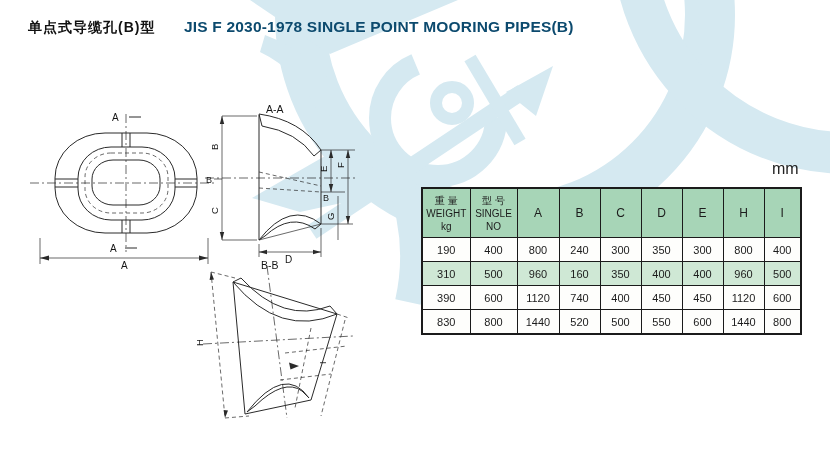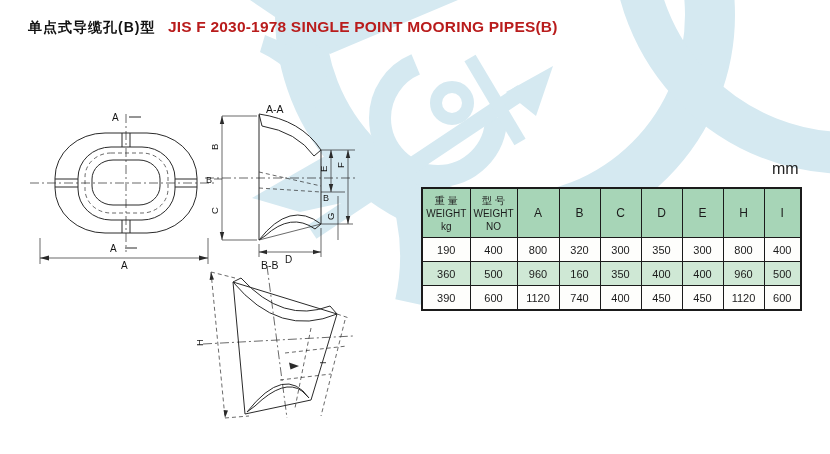--- a/index.html
+++ b/index.html
@@ -12,21 +12,21 @@
     color:var(--ink,#1f1f1f);
   }
   .stage{position:absolute;inset:0;width:830px;height:454px;}
 
   
   .watermark{position:absolute;left:0;top:0;z-index:0;pointer-events:none;}
 
   
   .title-row{position:absolute;left:28px;top:18px;z-index:2;white-space:nowrap;}
   .title-zh{font-size:14px;font-weight:bold;letter-spacing:1px;color:#111;}
-  .title-en{font-size:15.5px;font-weight:600;margin-left:8px;color:#b91c1c;letter-spacing:.2px;}
+  .title-en{font-size:15.5px;font-weight:600;margin-left:24px;color:#0c4a6e;letter-spacing:.2px;}
 
   
   .drawing{position:absolute;z-index:1;}
   .plan{left:30px;top:100px;}
   .aa{left:205px;top:100px;}
   .bb{left:195px;top:258px;}
   svg text{font-family:"Liberation Sans",sans-serif;fill:#151515;}
   .ln{stroke:#2a2a2a;stroke-width:1;fill:none;}
   .ln-thin{stroke:#2a2a2a;stroke-width:.7;fill:none;}
   .dsh{stroke-dasharray:4 3;}
@@ -219,61 +219,72 @@
     </colgroup>
     <thead>
       <tr>
         <th>
           <span class="h-small">重 量</span>
           <span class="h-small">WEIGHT</span>
           <span class="h-small">kg</span>
         </th>
         <th>
           <span class="h-small">型 号</span>
-          <span class="h-small">WEIGHT NO</span>
+          <span class="h-small">SINGLE NO</span>
         </th>
         <th>A</th>
         <th>B</th>
         <th>C</th>
         <th>D</th>
         <th>E</th>
         <th>H</th>
         <th>I</th>
       </tr>
     </thead>
     <tbody>
         <tr>
           <td>190</td>
           <td>400</td>
           <td>800</td>
-          <td>320</td>
+          <td>240</td>
           <td>300</td>
           <td>350</td>
           <td>300</td>
           <td>800</td>
           <td>400</td>
         </tr>
         <tr class="alt">
-          <td>360</td>
+          <td>310</td>
           <td>500</td>
           <td>960</td>
           <td>160</td>
           <td>350</td>
           <td>400</td>
           <td>400</td>
           <td>960</td>
           <td>500</td>
         </tr>
         <tr>
           <td>390</td>
           <td>600</td>
           <td>1120</td>
           <td>740</td>
           <td>400</td>
           <td>450</td>
           <td>450</td>
           <td>1120</td>
           <td>600</td>
         </tr>
+        <tr>
+          <td>830</td>
+          <td>800</td>
+          <td>1440</td>
+          <td>520</td>
+          <td>500</td>
+          <td>550</td>
+          <td>600</td>
+          <td>1440</td>
+          <td>800</td>
+        </tr>
       </tbody>
   </table>
 
 </div>
 
 </body></html>

